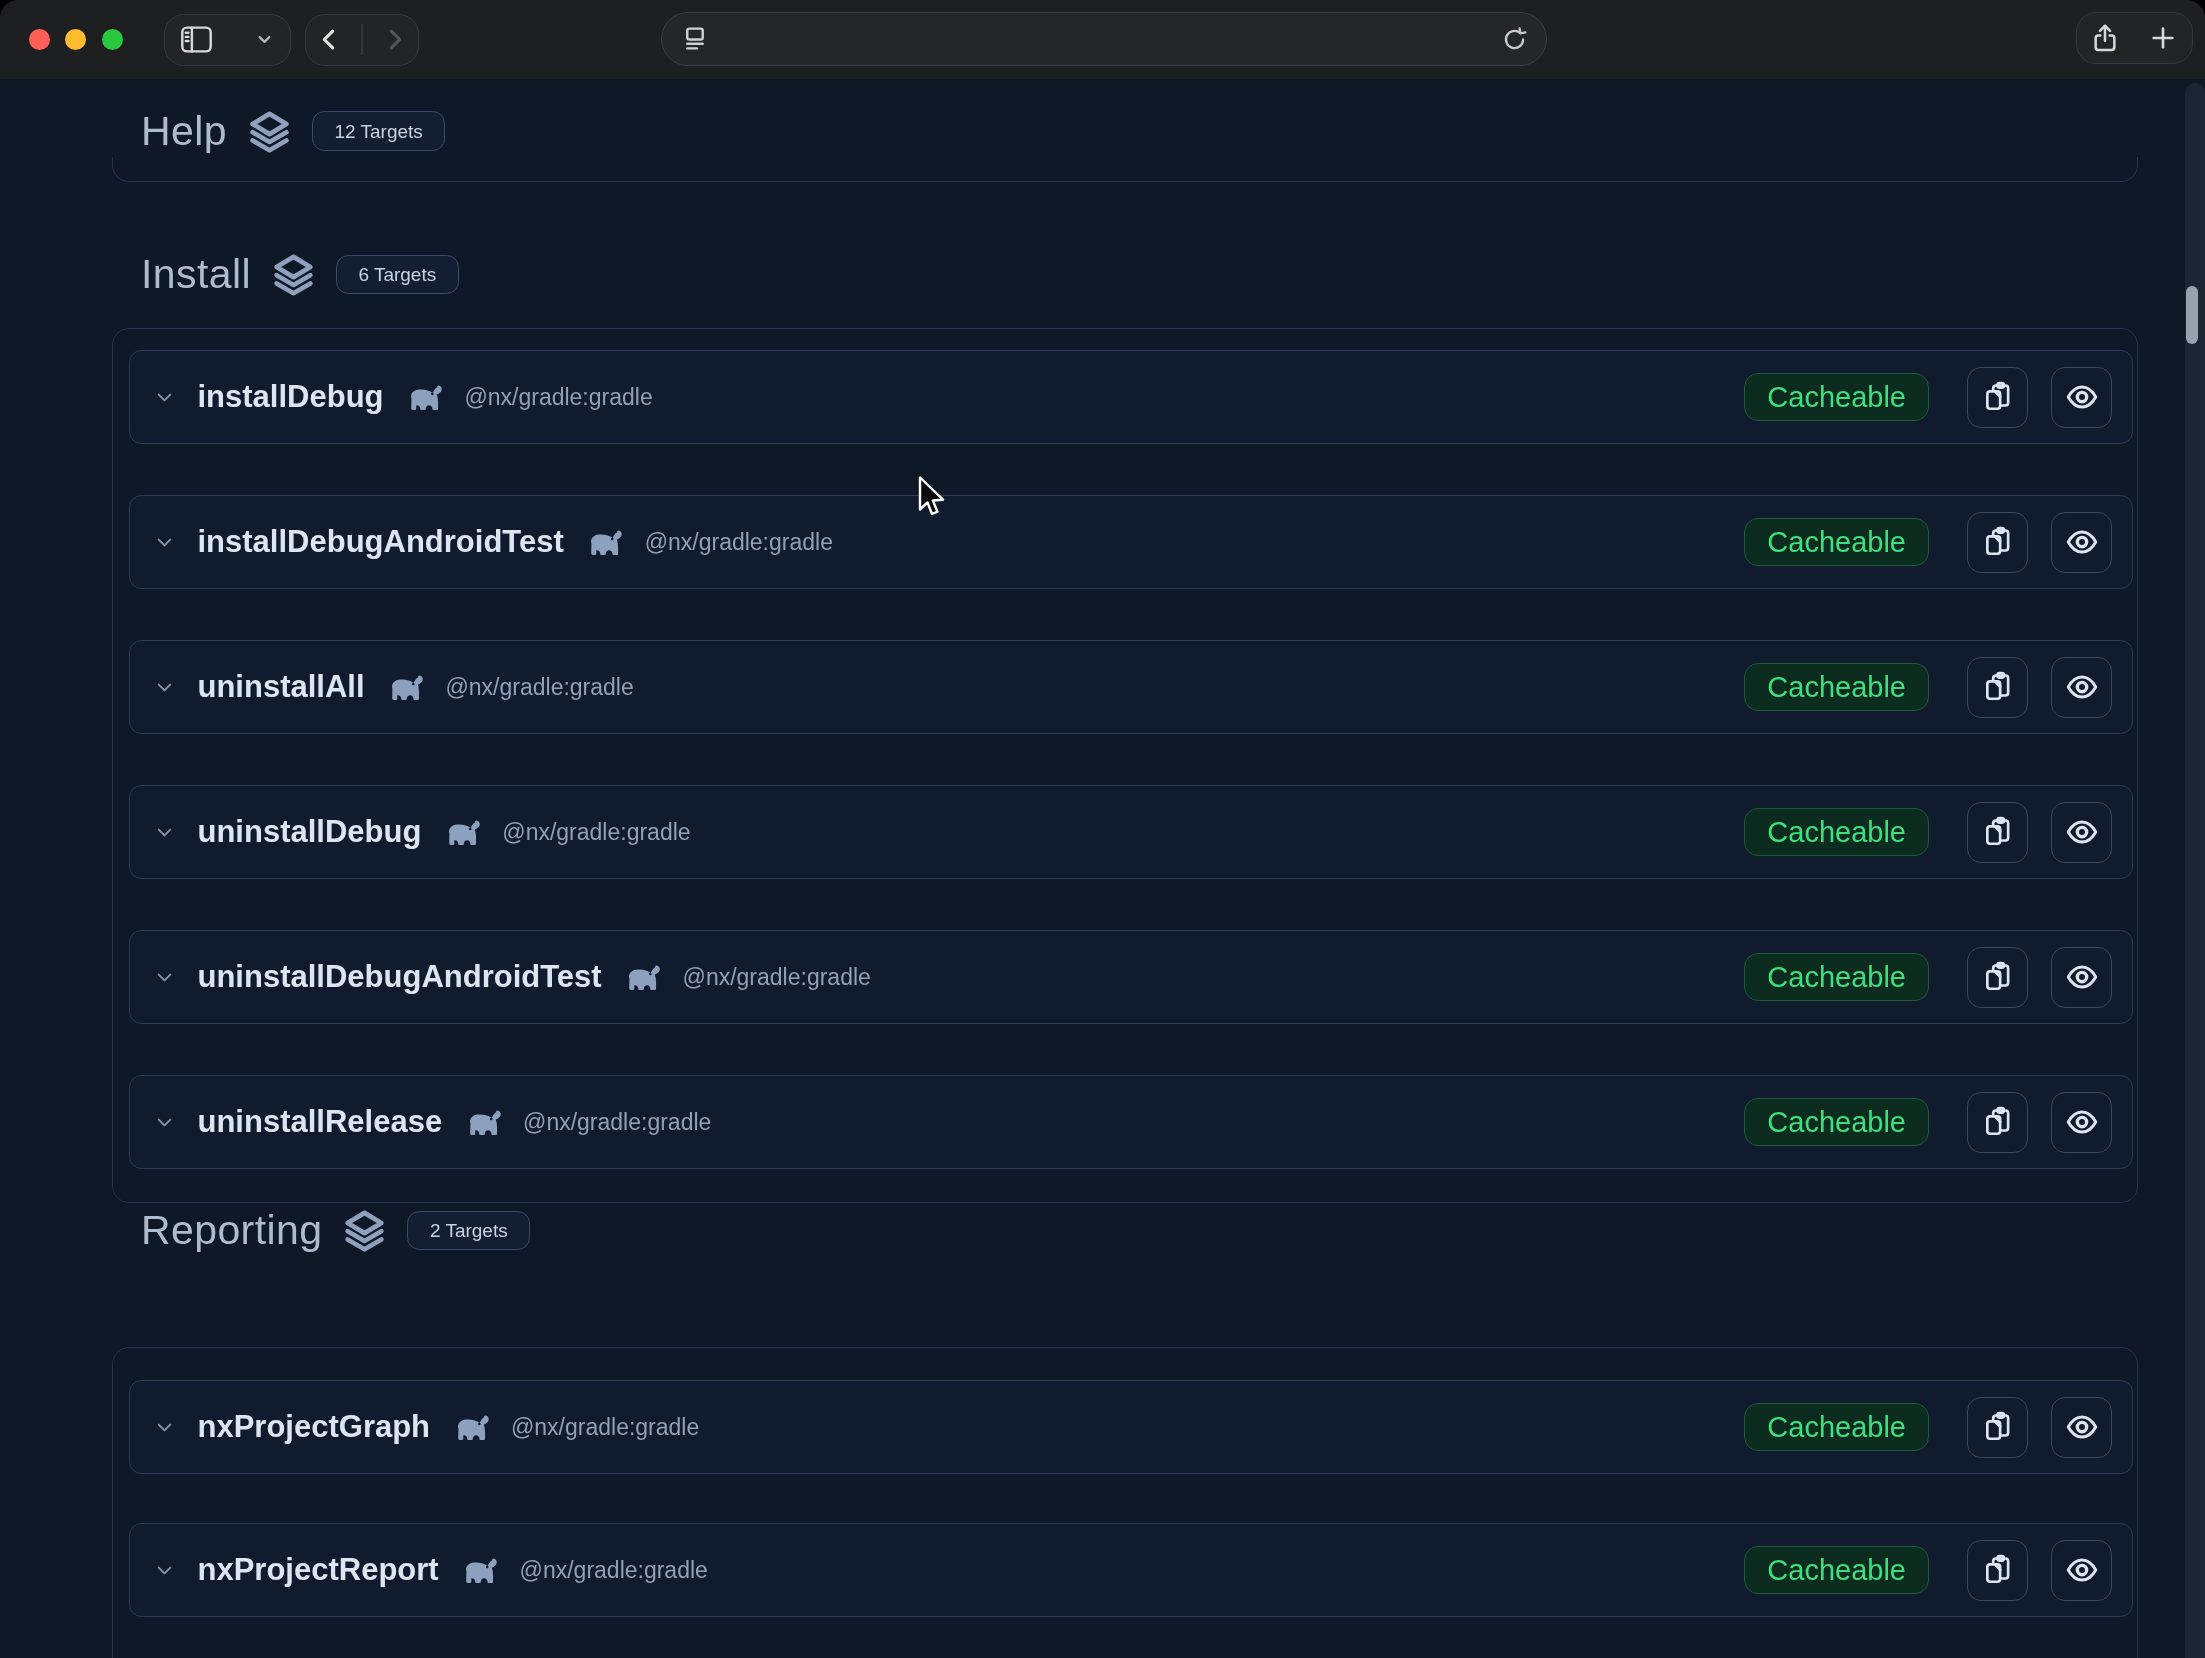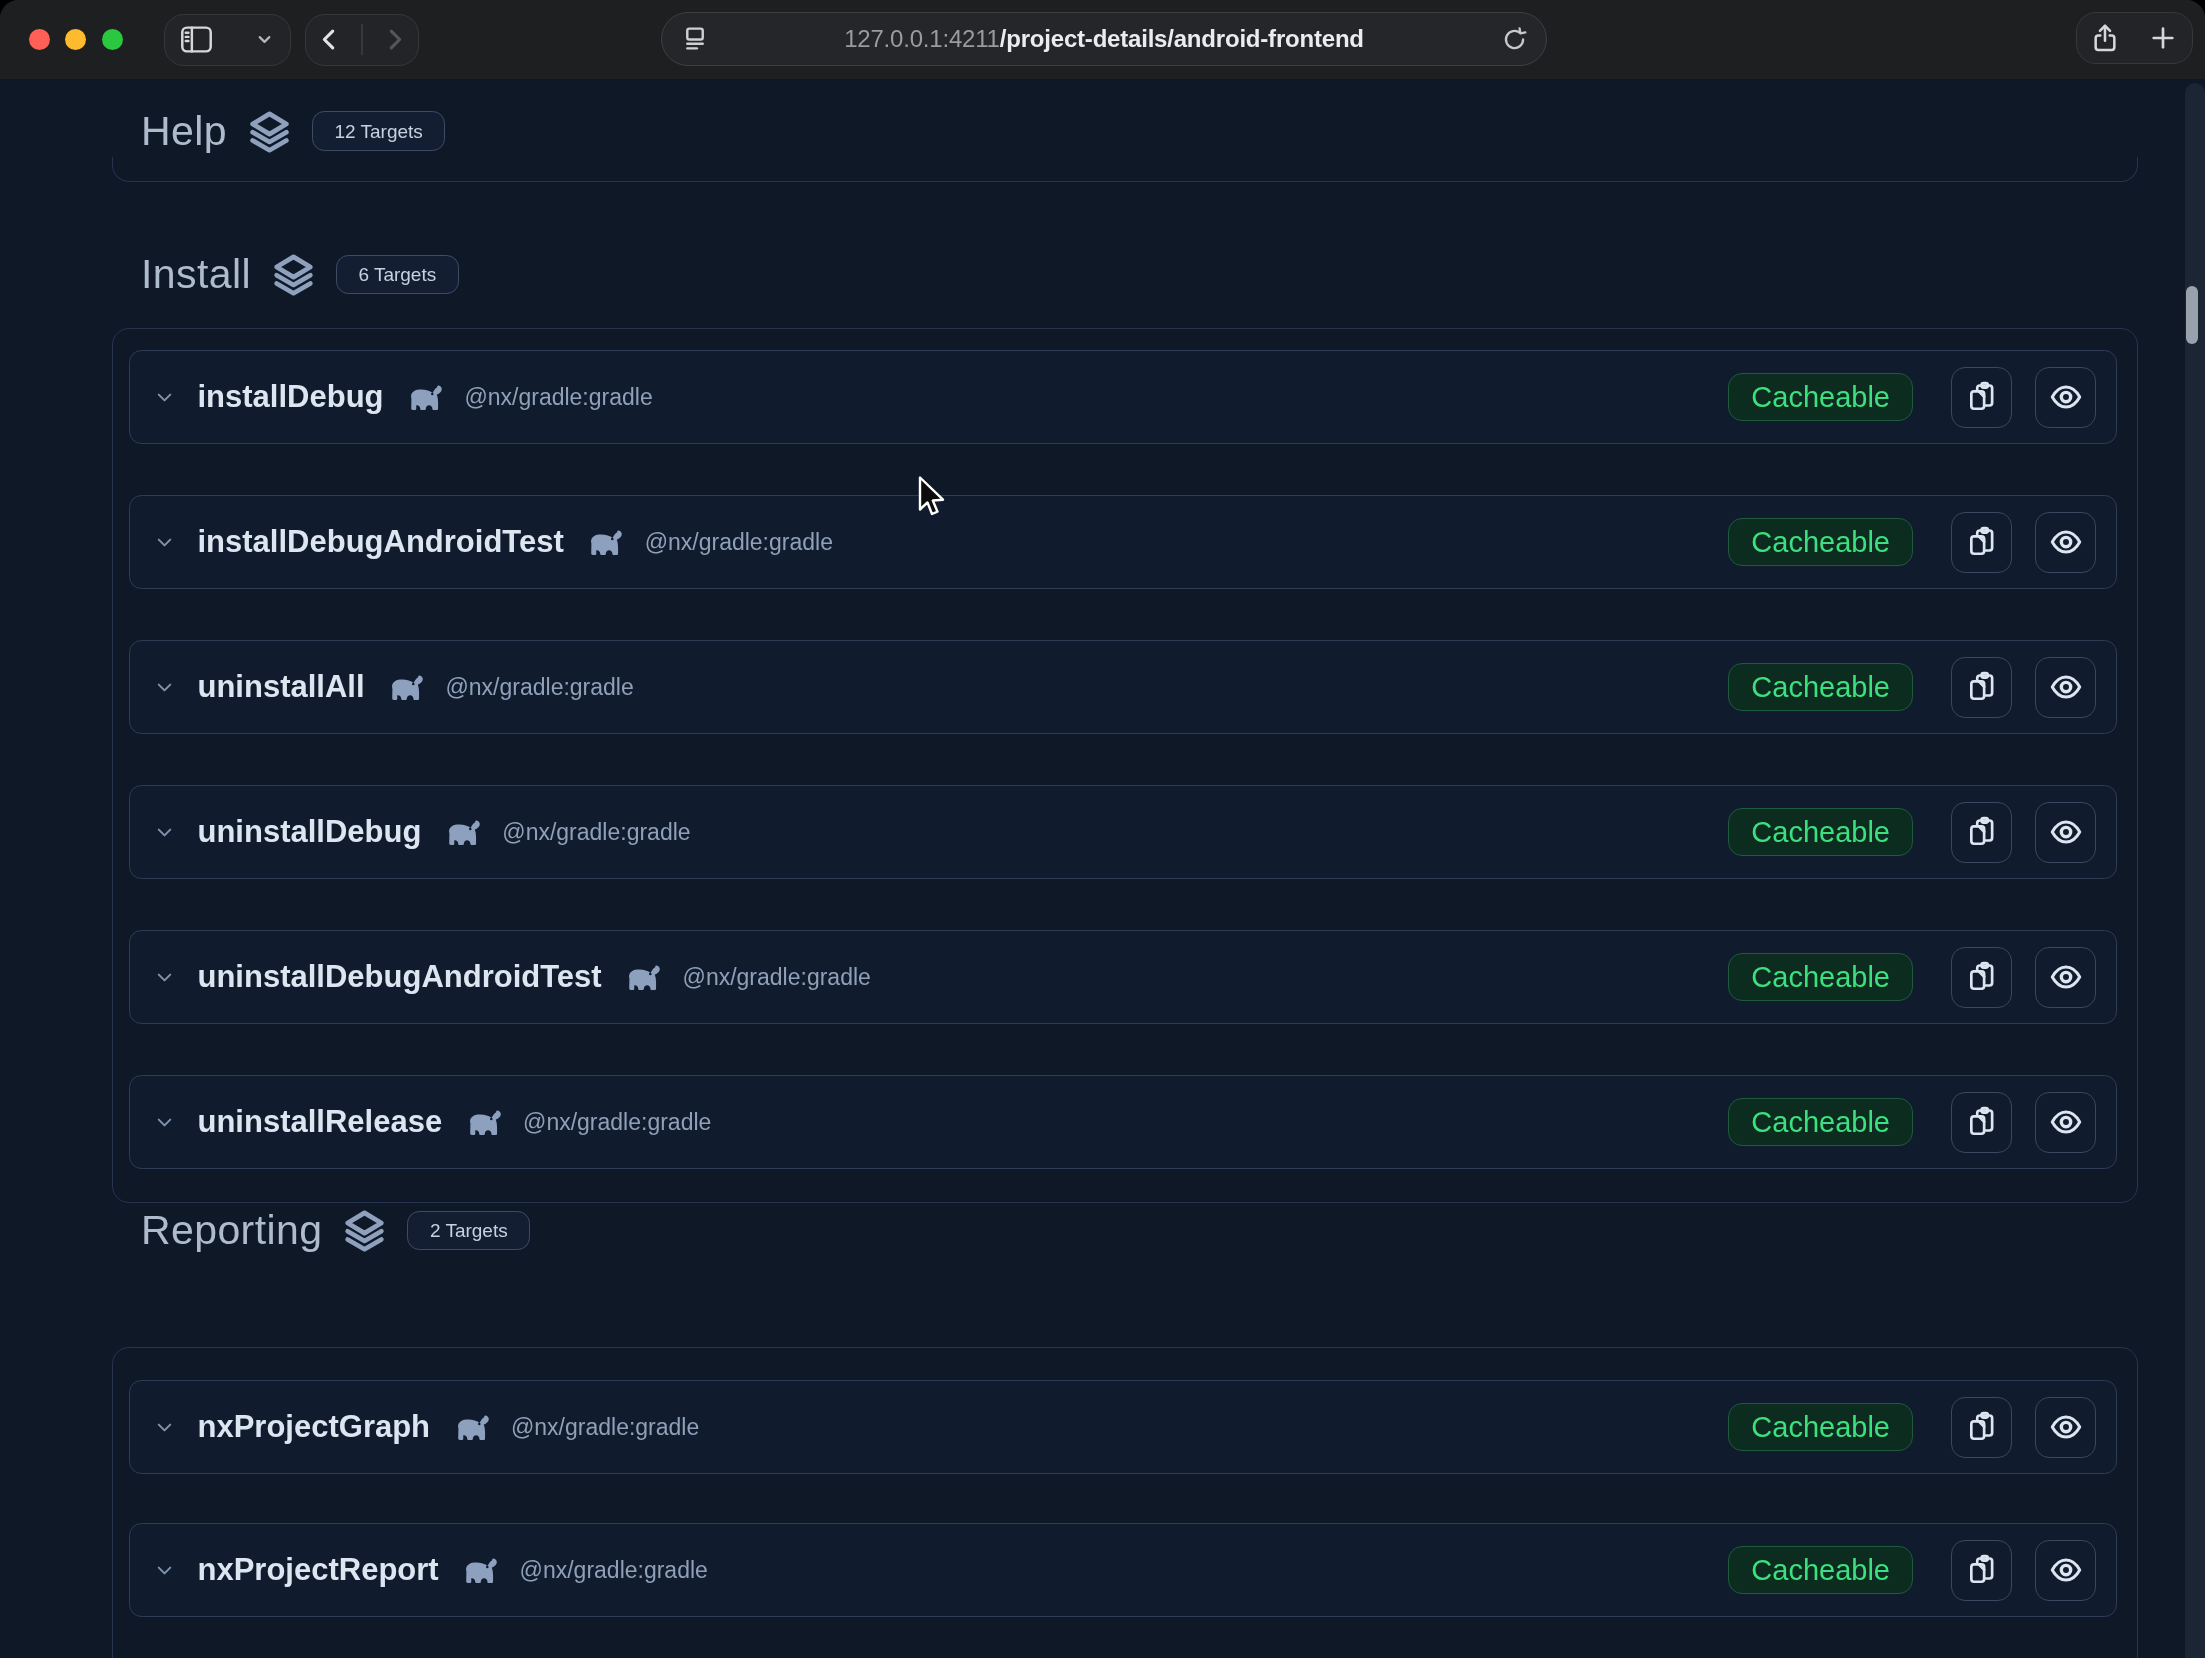--- a/index.html
+++ b/index.html
@@ -27,21 +27,21 @@
   .url-path{color:#ebecee;font-weight:600;}
   .urlbar .reload-ic{position:absolute;right:17px;}
   .right-group{position:absolute;right:12.3px;top:12.3px;width:117px;justify-content:space-around;}
 
   
   .content{position:absolute;top:79px;left:0;right:0;bottom:0;background:#0e1827;margin-left:32px;}
   .section-heading{position:absolute;left:109px;height:55px;display:flex;align-items:center;gap:20px;color:#aebbcc;}
   .section-title{font-size:41px;font-weight:400;letter-spacing:0.4px;}
   .stack-ic{color:#8fa0bd;}
   .targets-badge{font-size:19px;color:#c7d2e1;border:1.5px solid #3d4c66;background:#141e33;border-radius:12.3px;padding:9.2px 21.5px;line-height:1;}
-  .group-box{position:absolute;left:80px;width:2026px;border:1.5px solid #273450;border-radius:17px;box-sizing:border-box;display:flex;flex-direction:column;padding:0 20px 0 16px;}
+  .group-box{position:absolute;left:80px;width:2026px;border:1.5px solid #273450;border-radius:17px;box-sizing:border-box;display:flex;flex-direction:column;padding:0 4px 0 16px;}
   .group-box.clipped{border-top:none;border-radius:0 0 17px 17px;padding:0;}
   .target-row{flex:0 0 94px;height:94px;display:flex;align-items:center;background:#101b2d;border:1.5px solid #2e3c55;border-radius:12.3px;box-sizing:border-box;padding:0 20px 0 23px;}
   .row-chev{color:#8193ab;margin-right:21.5px;flex:0 0 auto;}
   .t-name{font-size:31px;font-weight:700;color:#dce5f0;white-space:nowrap;}
   .gradle-ic{color:#8da0bd;margin:4.6px 18.4px 0 21.5px;flex:0 0 auto;}
   .t-tech{font-size:23px;color:#90a0b8;white-space:nowrap;}
   .spacer{flex:1;}
   .cache-badge{font-size:29px;color:#3ce07f;background:#0c2c1f;border:1.5px solid #1d5b3c;border-radius:14px;padding:8.4px 22px;line-height:1;margin-right:38px;}
   .icon-btn{width:61px;height:61px;border:1.5px solid #394760;background:transparent;border-radius:14px;display:flex;align-items:center;justify-content:center;color:#dde5f0;box-sizing:border-box;padding:0;}
   .icon-btn + .icon-btn{margin-left:23px;}
@@ -96,21 +96,20 @@
           </svg>
         </button>
       </div>
 
       <div class="urlbar">
         <svg class="page-ic" width="32" height="32" viewBox="0 0 24 24" fill="none" stroke="#cfd0d2" stroke-width="1.8" stroke-linecap="round">
           <rect x="6.2" y="4.2" width="11.6" height="8.2" rx="1.6"></rect>
           <line x1="6.2" y1="15.6" x2="17.8" y2="15.6"></line>
           <line x1="6.2" y1="19" x2="13.4" y2="19"></line>
         </svg>
-        <div class="url-text"><span class="url-host">127.0.0.1:4211</span><span class="url-path">/project-details/android-frontend</span></div>
         <svg class="reload-ic" width="29" height="29" viewBox="0 0 24 24" fill="none" stroke="#c7c8ca" stroke-width="1.9" stroke-linecap="round" stroke-linejoin="round">
           <path d="M19.1 12 A 7.1 7.1 0 1 1 16.6 6.6"></path>
           <path d="M16.2 2.8 L16.9 6.9 L21 6.2"></path>
         </svg>
       </div>
 
       <div class="tb-group right-group">
         <button class="tb-btn">
           <svg width="32" height="32" viewBox="0 0 24 24" fill="none" stroke="currentColor" stroke-width="1.9" stroke-linecap="round" stroke-linejoin="round">
             <path d="M12 3 L12 14"></path>

